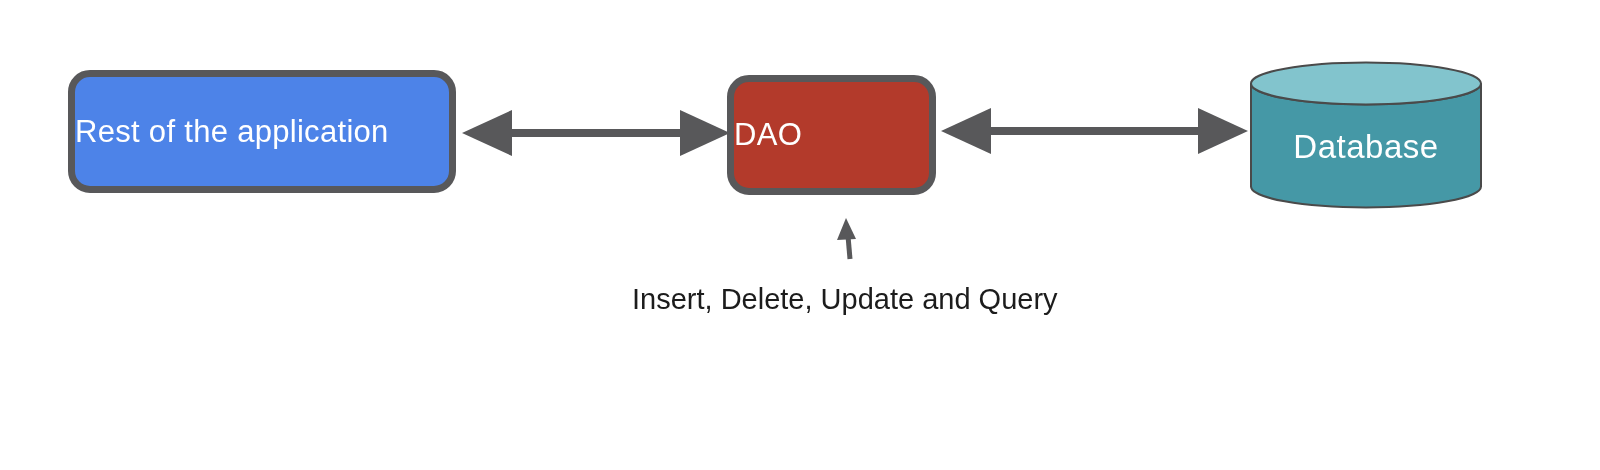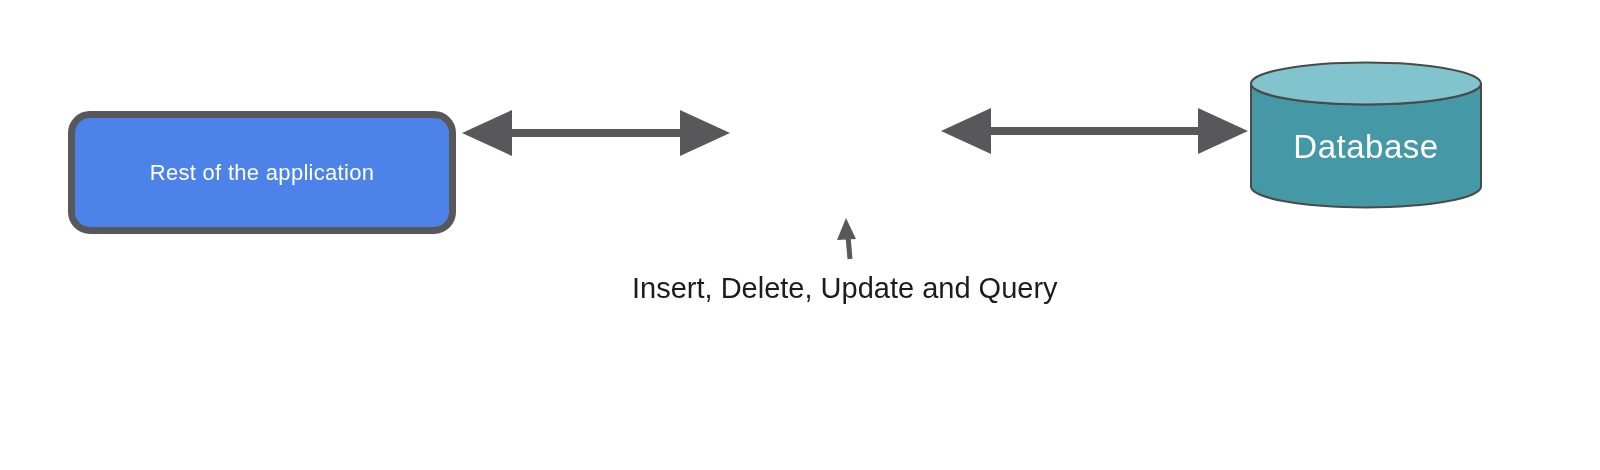--- a/index.html
+++ b/index.html
@@ -15,25 +15,24 @@
     background: #ffffff;
     overflow: hidden;
   }
   .node-box {
     position: absolute;
     box-sizing: border-box;
     border: 7px solid #58585a;
     border-radius: 22px;
     display: flex;
     align-items: center;
-    justify-content: center;
+    justify-content: flex-start;
     color: #ffffff;
-    font-size: 22px;
+    font-size: 31px;
     letter-spacing: 0.3px;
-    margin-top: 41px;
   }
   .node-app {
     left: 68px;
     top: 70px;
     width: 388px;
     height: 123px;
     background: #4d83e8;
   }
   .node-dao {
     left: 727px;
@@ -70,36 +69,39 @@
   .arrow-head {
     fill: #58585a;
   }
   .note-arrow-shaft {
     stroke: #58585a;
     stroke-width: 5;
   }
   .annotation {
     position: absolute;
     left: 632px;
-    top: 265px;
+    top: 276px;
     color: #1c1c1c;
     font-size: 29px;
     line-height: 47px;
     white-space: nowrap;
   }
 </style>
 </head>
 <body>
 
 <div class="canvas">
 
   <div class="node-box node-app" style="background: rgb(77, 131, 232);">
     <span>Rest of the application</span>
   </div>
 
+  <div class="node-box node-dao" style="background: rgb(179, 58, 43);">
+    <span>DAO</span>
+  </div>
 
   <svg class="cylinder-svg" viewBox="0 0 236 152">
     <path d="M 3,26 L 3,129 A 115,21 0 0,0 233,129 L 233,26 A 115,21 0 0,1 3,26 Z" stroke="#4a4a4a" stroke-width="2" fill="#4598a6"></path>
     <ellipse cx="118" cy="26" rx="115" ry="21" stroke="#4a4a4a" stroke-width="2" fill="#82c4cd"></ellipse>
     <text class="cylinder-label" x="118" y="100" text-anchor="middle">Database</text>
   </svg>
 
   <svg class="arrows-overlay" viewBox="0 0 1600 470">
 
     <g>

